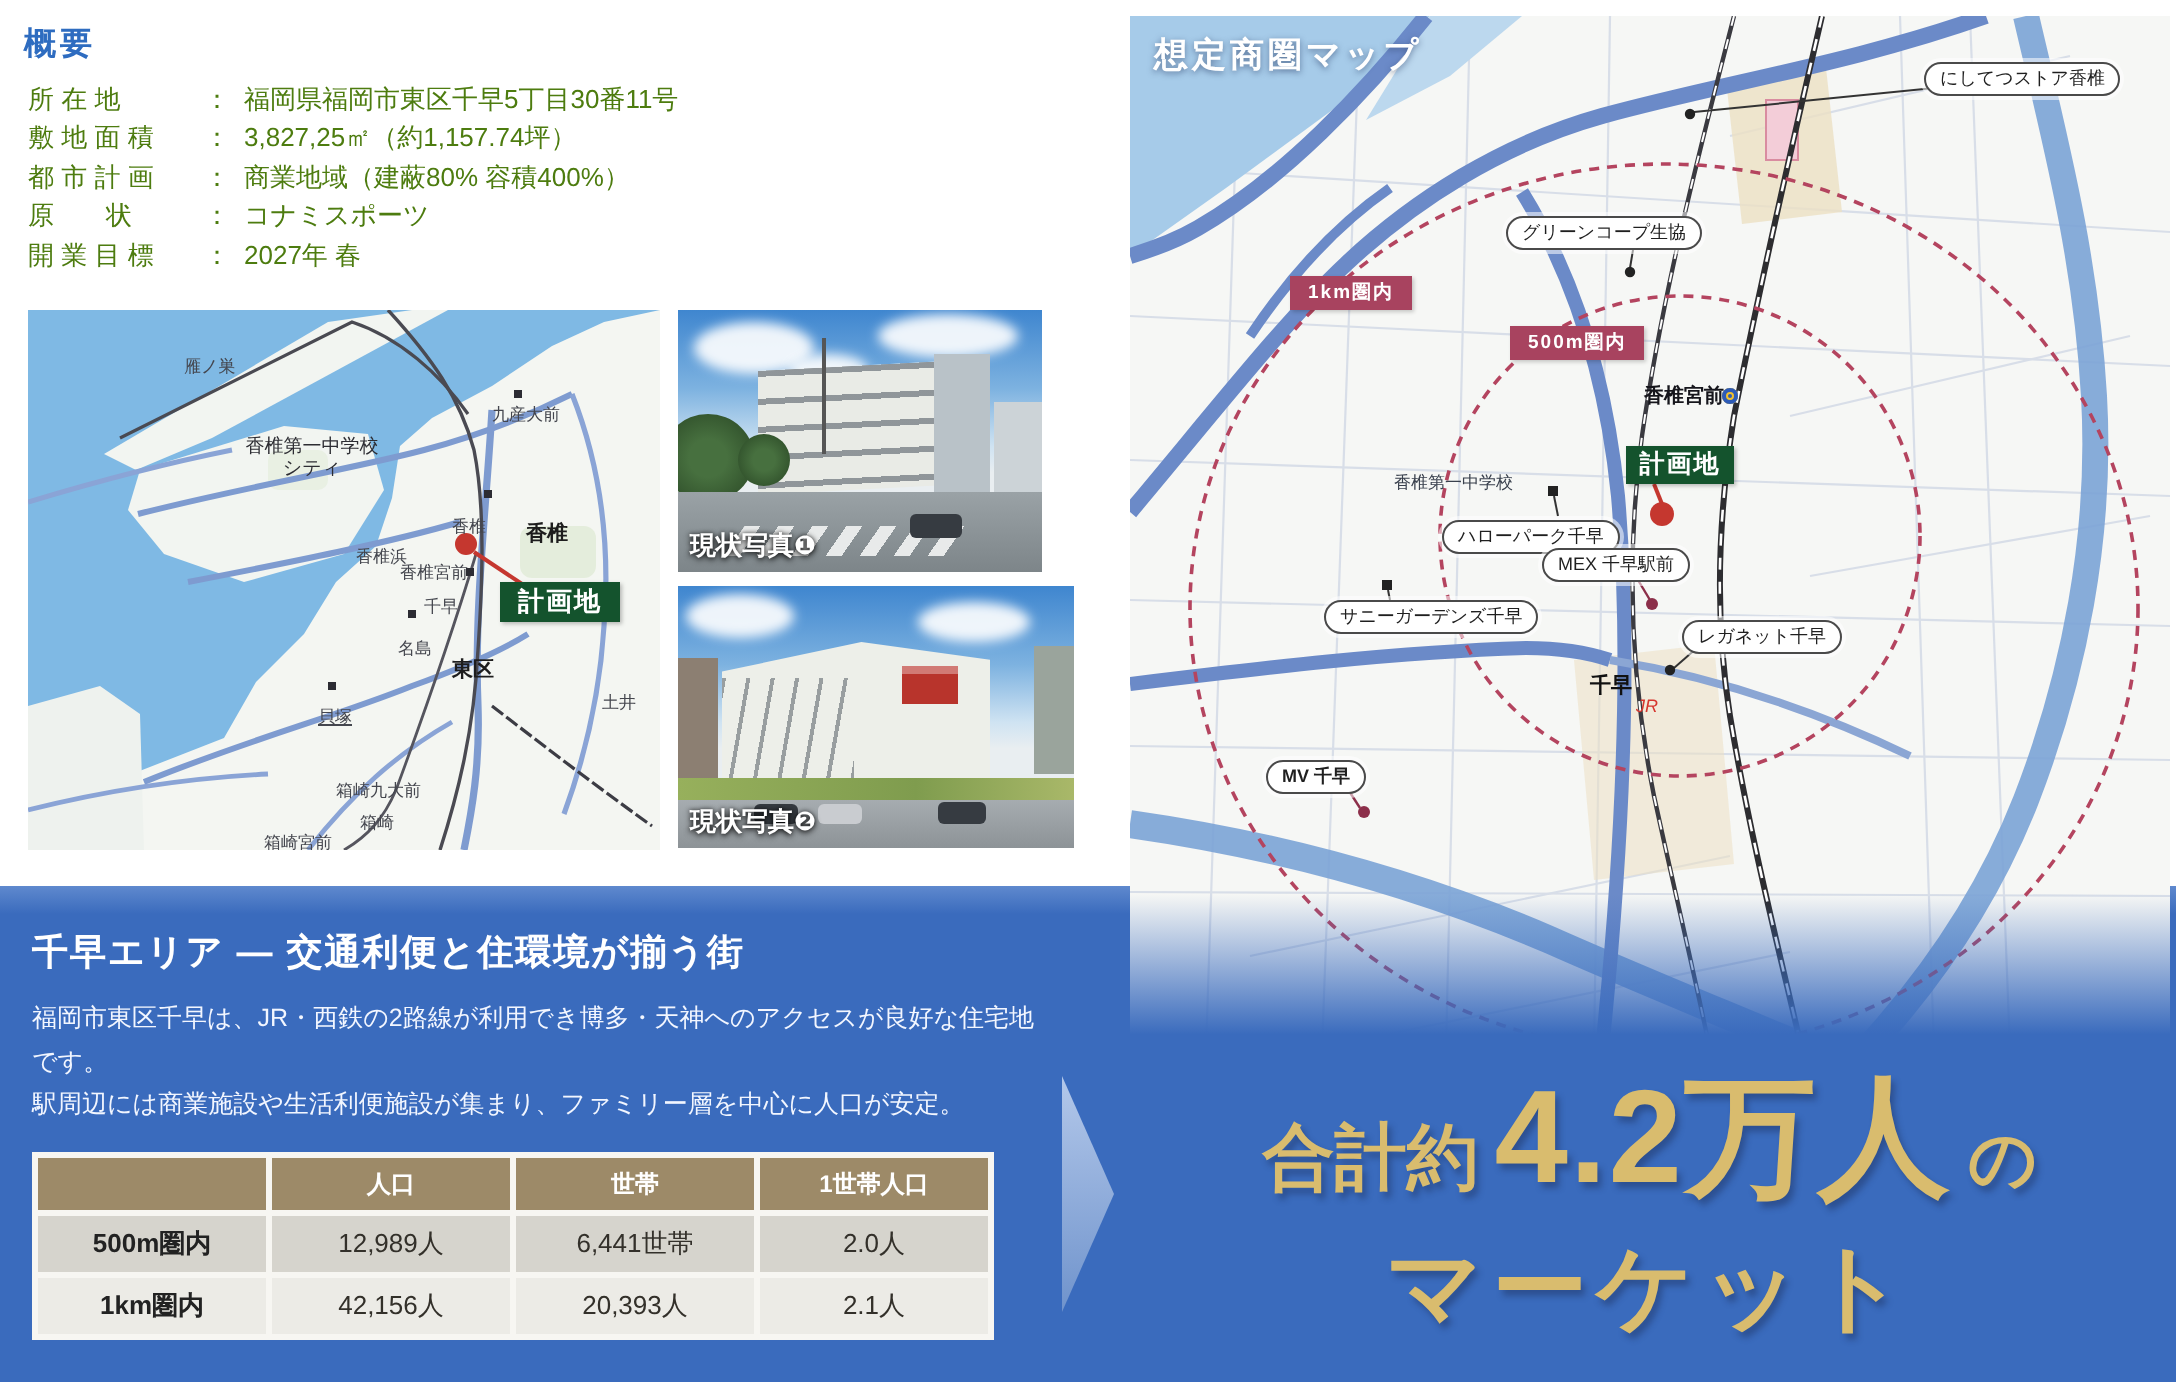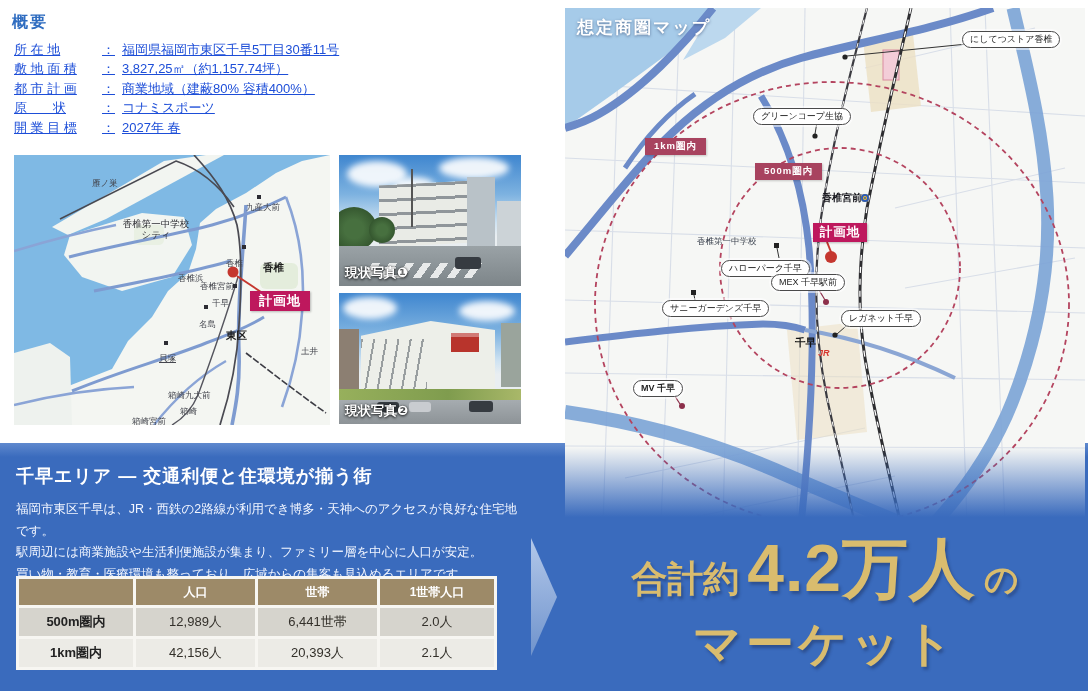--- a/index.html
+++ b/index.html
@@ -3,38 +3,38 @@
 <meta charset="utf-8">
 <style>
   html,body{margin:0;padding:0;}
   body{width:1088px;height:691px;position:relative;overflow:hidden;background:#ffffff;
        font-family:"Liberation Sans","DejaVu Sans",sans-serif;}
   .abs{position:absolute;}
 
   
   #overview-heading{left:12px;top:12px;font-size:16px;font-weight:bold;color:#2e6cc0;letter-spacing:2px;}
   #spec-list{left:14px;top:40px;width:520px;}
-  .spec-row{display:flex;align-items:center;height:19.5px;font-size:13px;color:#1d4ed8;text-decoration:underline;}
+  .spec-row{display:flex;align-items:center;height:19.5px;font-size:13px;color:#4d7c0f;}
   .spec-label{width:88px;white-space:pre;}
   .spec-colon{width:20px;}
   .spec-value{white-space:pre;}
 
   
   #access-map{left:14px;top:155px;width:316px;height:270px;overflow:hidden;background:#7fb9e4;}
   .map-label{position:absolute;font-size:9px;color:#333;white-space:pre-line;line-height:1.15;}
   .map-label.xs{font-size:8.5px;color:#44464e;margin-top:16px;}
   .map-label.bold{font-size:10.5px;font-weight:bold;color:#1d1d1d;}
   .map-label.two-line{text-align:center;width:92px;font-size:9.5px;color:#2d2d33;}
-  .plan-box{position:absolute;background:#be185d;color:#fff;font-weight:bold;text-align:center;
+  .plan-box{position:absolute;background:#14532d;color:#fff;font-weight:bold;text-align:center;
             display:flex;align-items:center;justify-content:center;box-shadow:1px 1px 2px rgba(0,0,0,.25);}
   #access-plan-box{left:236px;top:136px;width:60px;height:20px;font-size:13px;letter-spacing:1px;}
 
   
   .photo{position:absolute;left:339px;width:182px;height:131px;overflow:hidden;background:#9cc4e8;}
-  #photo1{top:155px;} #photo2{top:293px;}
+  #photo1{top:155px;} #photo2{top:293px;padding-left:16px;}
   .photo-cap{position:absolute;left:6px;bottom:4px;color:#fff;font-size:13px;font-weight:bold;
              text-shadow:0 1px 3px rgba(0,0,0,.85),0 0 2px rgba(0,0,0,.6);z-index:5;}
   .sky{position:absolute;inset:0;background:linear-gradient(180deg,#3f86cf 0%,#7db2e0 30%,#cfe3f2 52%,#e9eef1 62%,#e9eef1 100%);}
   .cloud{position:absolute;background:#fff;border-radius:50%;filter:blur(3px);opacity:.9;}
   .bldg{position:absolute;background:#e9ebe6;}
   .slits{background-image:repeating-linear-gradient(180deg,rgba(55,65,78,.5) 0 3px,transparent 3px 14px);}
   .road{position:absolute;left:0;right:0;bottom:0;background:linear-gradient(180deg,#9aa2a6,#7d8589);}
   .tree{position:absolute;background:radial-gradient(circle,#47703f 30%,#35572f 70%);border-radius:50%;}
   .car{position:absolute;background:#363b41;border-radius:3px;}
 
@@ -45,21 +45,21 @@
   .t-label{position:absolute;white-space:nowrap;}
   .pill{background:#fff;border:1px solid #4a4a4a;border-radius:10px;padding:1px 7px;font-size:9px;color:#1f1f1f;
         box-shadow:0 0 0 2px rgba(255,255,255,.55);}
   .badge{background:#a8435f;color:#fff;font-size:9.5px;font-weight:bold;padding:2px 9px;letter-spacing:1px;
          box-shadow:1px 1px 2px rgba(0,0,0,.2);}
   .place{font-size:10px;font-weight:bold;color:#16161c;}
   .place.small{font-size:8.5px;font-weight:normal;color:#39404d;}
   #trade-plan-box{left:248px;top:215px;width:54px;height:19px;font-size:12.5px;letter-spacing:1px;}
   #station-jr{left:230px;top:319px;display:flex;align-items:center;gap:2px;}
   #station-jr .st-name{font-size:10.5px;font-weight:bold;color:#111;}
-  #station-jr .jr-logo{font-size:9px;font-weight:bold;color:#d6362e;font-style:italic;margin-top:21px;}
+  #station-jr .jr-logo{font-size:9px;font-weight:normal;color:#d6362e;font-style:italic;margin-top:21px;}
   #nishitetsu-icon{left:296px;top:186px;width:8px;height:8px;border-radius:50%;background:#2d5bb8;
                    box-shadow:inset 0 0 0 2px #2d5bb8,inset 0 0 0 3px #f2c12e;}
   .map-fade{position:absolute;left:0;bottom:0;width:100%;height:78px;
             background:linear-gradient(180deg,rgba(58,107,189,0) 0%,#3a6bbd 90%);}
 
   
   #band{left:0;top:443px;width:1088px;height:248px;background:linear-gradient(180deg,#5f89ce 0,#3a6bbd 14px,#3a6bbd 100%);}
   #area-title{left:16px;top:464px;font-size:18px;font-weight:bold;color:#ffffff;letter-spacing:1px;}
   #area-body{left:16px;top:499px;width:505px;font-size:12.5px;line-height:21.5px;color:#f2f6ff;}
   #pop-table{left:16px;top:576px;border-collapse:separate;border-spacing:3px;background:#f7f6f2;}
@@ -287,21 +287,20 @@
 
   <div class="plan-box" id="trade-plan-box">計画地</div>
 
   <div class="map-fade"></div>
 </div>
 
 <div class="abs" id="area-title">千早エリア ― 交通利便と住環境が揃う街</div>
 <div class="abs" id="area-body">
   <div>福岡市東区千早は、JR・西鉄の2路線が利用でき博多・天神へのアクセスが良好な住宅地です。</div>
   <div>駅周辺には商業施設や生活利便施設が集まり、ファミリー層を中心に人口が安定。</div>
-  <div>買い物・教育・医療環境も整っており、広域からの集客も見込めるエリアです。</div>
 </div>
 
 <table class="abs" id="pop-table">
   <tbody>
       <tr>
     <th class="c0"></th>
     <th class="c1">人口</th>
     <th class="c2">世帯</th>
     <th class="c3">1世帯人口</th>
   </tr>

